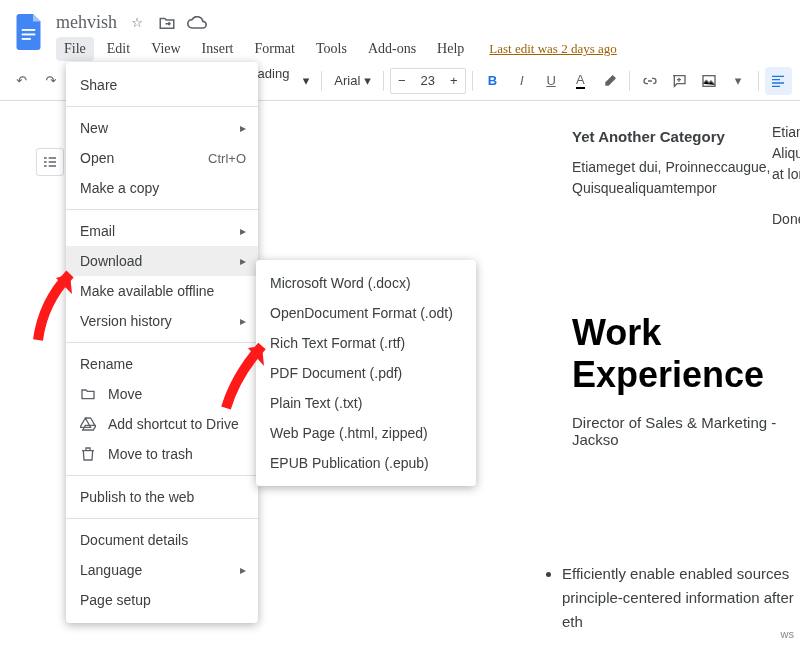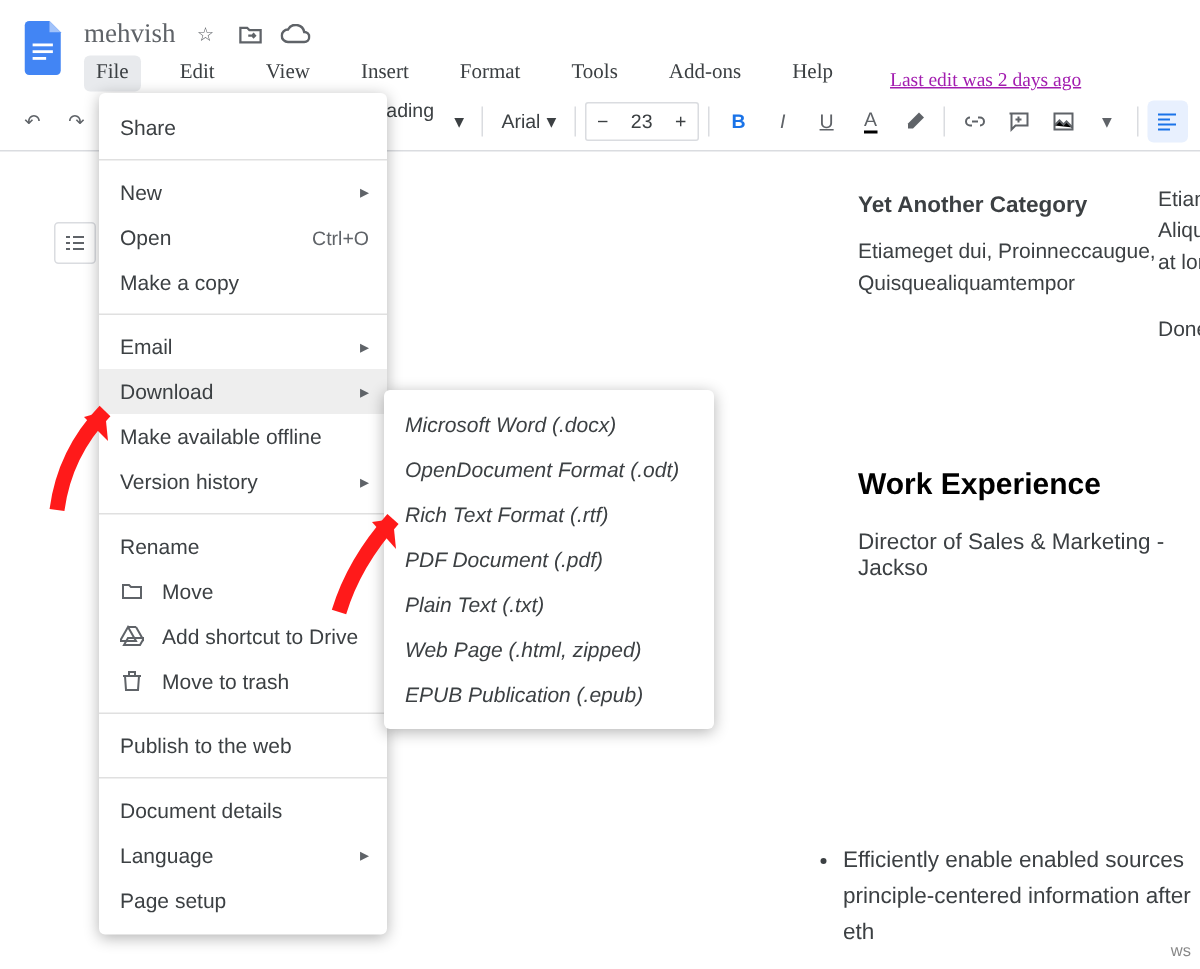--- a/index.html
+++ b/index.html
@@ -5,24 +5,24 @@
 * { box-sizing: border-box; margin: 0; padding: 0; }
 body { font-family: Arial, sans-serif; font-size: 13px; color: #3c4043; background: #fff; width: 800px; height: 646px; overflow: hidden; position: relative; }
 
 .header { display: flex; align-items: flex-start; padding: 8px 12px 0 12px; }
 .docs-logo { width: 36px; height: 48px; display: flex; align-items: center; justify-content: center; margin-right: 8px; }
 .docs-logo svg { width: 28px; height: 36px; }
 .title-area { flex: 1; font-family: Liberation Serif, serif; }
 .title-row { display: flex; align-items: center; gap: 10px; padding-top: 4px; }
 .doc-title { font-size: 18px; color: #5f6368; }
 .title-icon { color: #5f6368; width: 20px; height: 20px; display: flex; align-items: center; justify-content: center; }
-.menubar { display: flex; gap: 18px; margin-top: 4px; align-items: flex-end; }
+.menubar { display: flex; gap: 5px; margin-top: 4px; align-items: center; }
 .menu-item { padding: 4px 8px; font-size: 14px; color: #3c4043; cursor: pointer; border-radius: 4px; }
 .menu-item.active { background: #e8eaed; }
-.last-edit { font-size: 13px; color: #a21caf; text-decoration: underline; margin-left: 12px; cursor: pointer; }
+.last-edit { font-size: 13px; color: #a16207; text-decoration: underline; margin-left: 12px; cursor: pointer; }
 
 .toolbar { display: flex; align-items: center; padding: 4px 8px; border-bottom: 1px solid #dadce0; gap: 2px; height: 40px; }
 .tb-btn { width: 28px; height: 28px; display: flex; align-items: center; justify-content: center; cursor: pointer; border-radius: 4px; color: #5f6368; }
 .tb-sep { width: 1px; height: 20px; background: #dadce0; margin: 0 4px; }
 .tb-select { height: 28px; padding: 0 6px; font-size: 13px; color: #3c4043; display: flex; align-items: center; gap: 4px; cursor: pointer; }
 .tb-fontsize { display: flex; align-items: center; border: 1px solid #dadce0; border-radius: 2px; }
 .tb-fontsize .num { width: 30px; text-align: center; font-size: 13px; }
 .tb-fontsize .pm { width: 22px; height: 24px; display: flex; align-items: center; justify-content: center; cursor: pointer; }
 .tb-bold { color: #1a73e8; font-weight: bold; }
 .tb-ul-A { text-decoration: underline; }
@@ -34,37 +34,37 @@
 .docarea { flex: 1; background: #fff; position: relative; }
 .outline-btn { position: absolute; left: 12px; top: 40px; width: 28px; height: 28px; border: 1px solid #dadce0; border-radius: 3px; display: flex; align-items: center; justify-content: center; color: #5f6368; }
 .hruler { height: 14px; background: #fff; }
 .page { position: absolute; left: 68px; top: 14px; right: 0; bottom: 0; background: #fff; padding: 0; }
 
 .doc-content { position: absolute; left: 480px; top: 4px; right: 0; font-size: 14px; line-height: 1.5; }
 .cat-title { font-weight: bold; font-size: 15px; margin-bottom: 8px; }
 .cat-body { margin-bottom: 20px; }
 .side-text { position: absolute; left: 680px; top: 0; font-size: 14px; line-height: 1.5; }
 .work-exp { position: absolute; left: 480px; top: 190px; }
-.work-exp h2 { font-size: 20px; font-weight: bold; color: #000; margin-bottom: 18px; }
+.work-exp h2 { font-size: 36px; font-weight: bold; color: #000; margin-bottom: 18px; }
 .work-exp .sub { font-size: 15px; }
 .bullets { position: absolute; left: 450px; top: 440px; font-size: 15px; line-height: 1.6; }
 .bullets li { margin-left: 20px; margin-bottom: 14px; }
 .watermark { position: absolute; right: 6px; bottom: 6px; font-size: 11px; color: #888; }
 
 .dropdown { position: absolute; background: #fff; box-shadow: 0 2px 10px rgba(0,0,0,0.3); border-radius: 4px; padding: 8px 0; z-index: 100; }
 .file-menu { left: 66px; top: 62px; width: 192px; }
 .dd-item { display: flex; align-items: center; padding: 6px 12px 6px 14px; font-size: 14px; color: #3c4043; cursor: pointer; position: relative; min-height: 30px; }
 .dd-item.hl { background: #eeeeee; }
 .dd-icon { width: 20px; margin-right: 8px; color: #5f6368; display: flex; align-items: center; }
 .dd-label { flex: 1; }
 .dd-shortcut { color: #5f6368; font-size: 13px; }
 .dd-arrow { color: #5f6368; font-size: 12px; }
 .dd-sep { height: 1px; background: #e0e0e0; margin: 6px 0; }
 
-.sub-menu { left: 256px; top: 260px; width: 220px; font-style: italic; }
+.sub-menu { left: 256px; top: 260px; width: 220px; }
 
 .red-arrow { position: absolute; z-index: 200; pointer-events: none; }
 .red-arrow svg { width: 60px; height: 80px; }
 </style>
 </head>
 <body>
 
 <div class="header">
   <div class="docs-logo">
     <svg viewBox="0 0 36 48">

